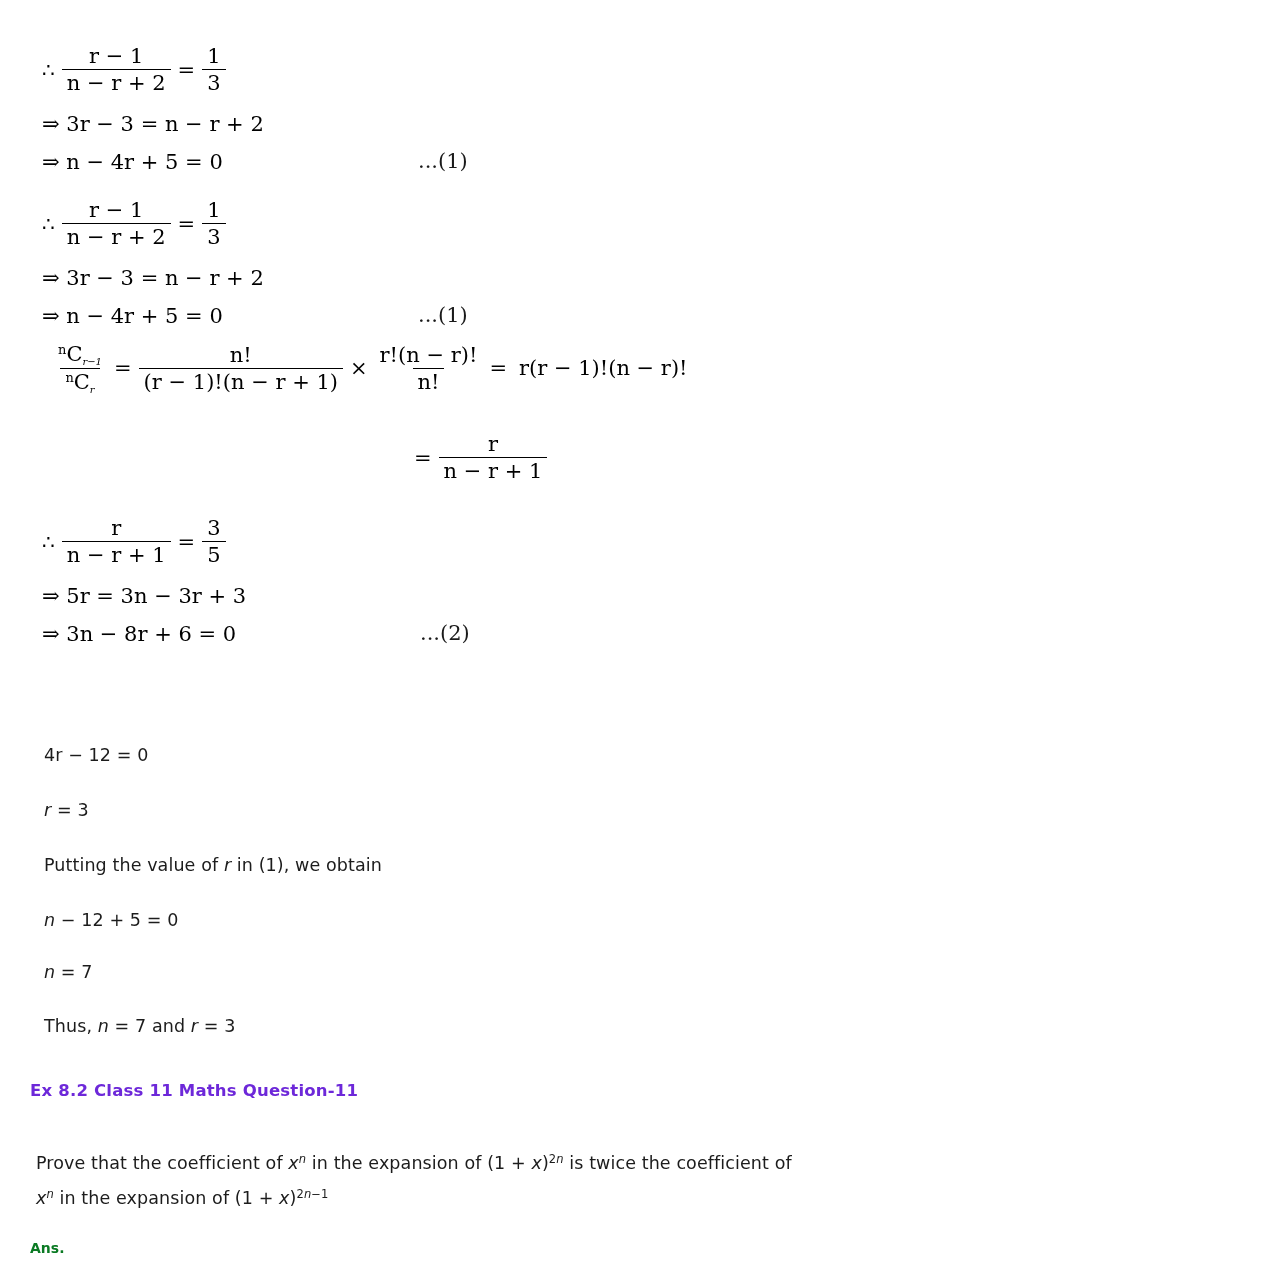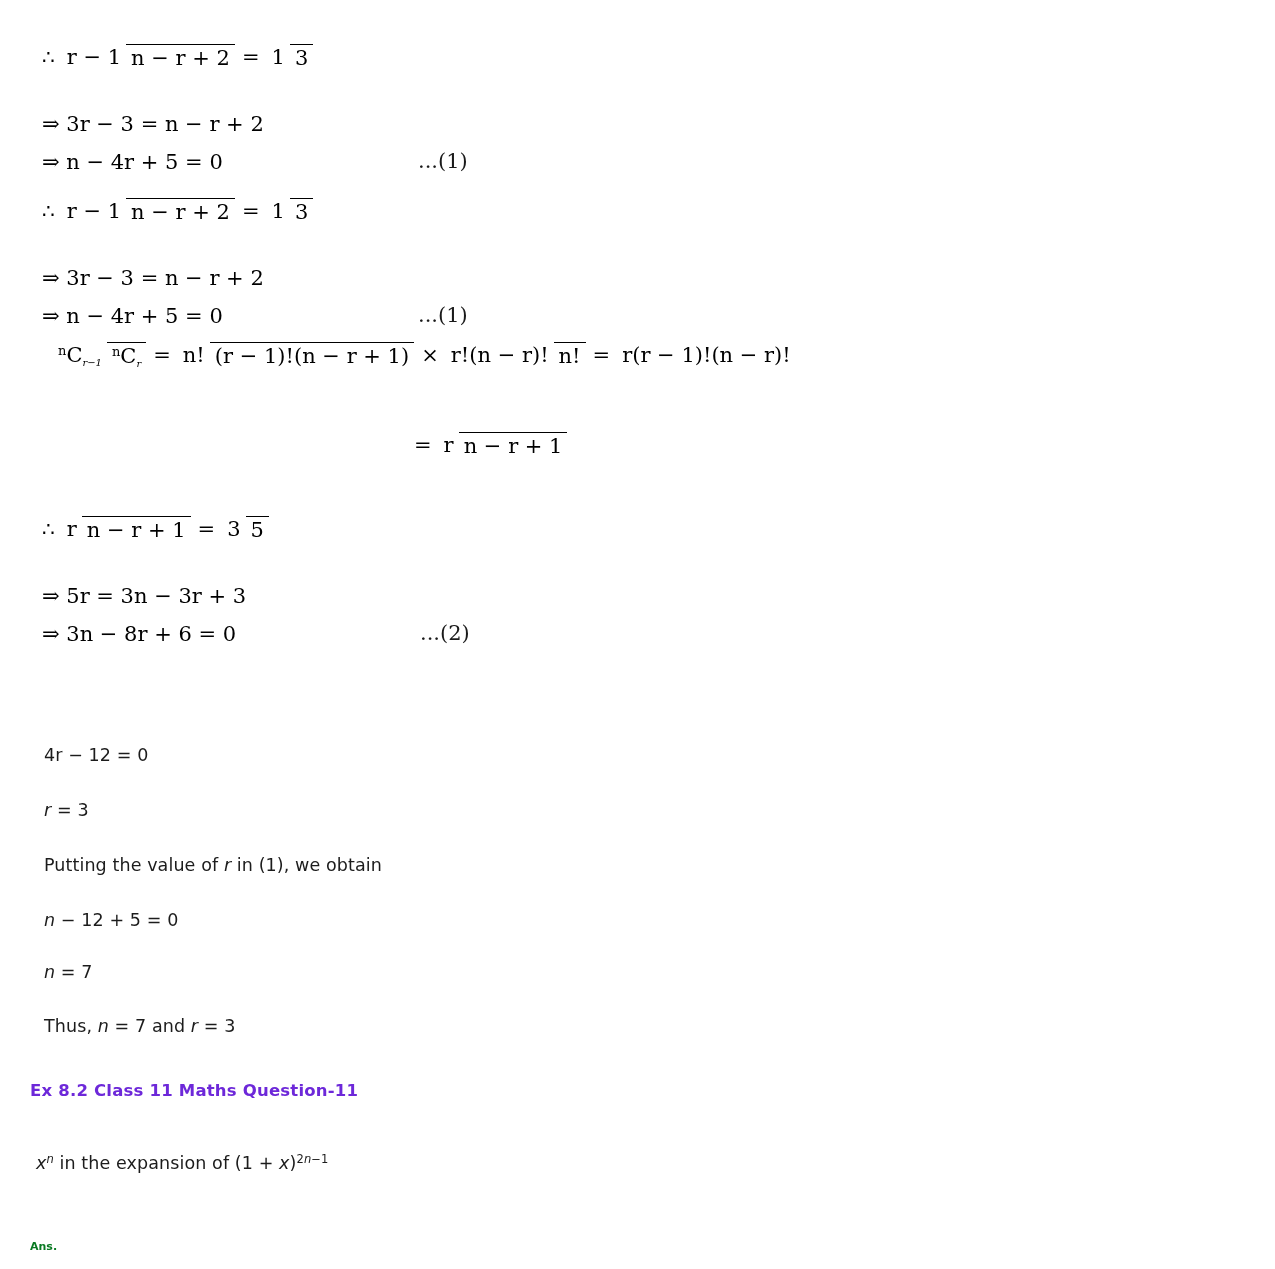--- a/index.html
+++ b/index.html
@@ -18,21 +18,21 @@
   
   .math {
     font-family: "DejaVu Serif", serif;
     font-size: 21px;
     color: #000;
     white-space: nowrap;
   }
   .mathline { display: flex; align-items: center; }
   .frac {
     display: inline-flex;
-    flex-direction: row;
+    flex-direction: column;
     align-items: center;
     vertical-align: middle;
     margin: 0 3px;
   }
   .frac > .num { padding: 0 5px 1px 5px; }
   .frac > .den { padding: 1px 5px 0 5px; border-top: 1.4px solid #000; }
   .op { padding: 0 4px; }
   .sub { font-size: 10px; vertical-align: -0.35em; font-style: italic; }
   .presup { font-size: 13px; vertical-align: 0.55em; }
   .therefore { font-size: 20px; margin-right: 4px; }
@@ -53,21 +53,21 @@
 
   .heading {
     font-family: "DejaVu Sans", sans-serif;
     font-size: 16.5px;
     font-weight: bold;
     color: #6d28d9;
     letter-spacing: 0.2px;
   }
   .ans {
     font-family: "DejaVu Sans", sans-serif;
-    font-size: 11px;
+    font-size: 14px;
     font-weight: bold;
     color: #0a7a23;
   }
 </style>
 </head>
 <body>
 
 <div class="page">
 
   <div class="abs math" style="left:42px; top:44px;">
@@ -174,18 +174,19 @@
   <div class="abs prose" style="left:44px; top:745px;">4r − 12 = 0</div>
   <div class="abs prose" style="left:44px; top:800px;"><i>r</i> = 3</div>
   <div class="abs prose" style="left:44px; top:855px;">Putting the value of <i>r</i> in (1), we obtain</div>
   <div class="abs prose" style="left:44px; top:910px;"><i>n</i> − 12 + 5 = 0</div>
   <div class="abs prose" style="left:44px; top:962px;"><i>n</i> = 7</div>
   <div class="abs prose" style="left:44px; top:1016px;">Thus, <i>n</i> = 7 and <i>r</i> = 3</div>
 
   <div class="abs heading" style="left:30px; top:1081px;">Ex 8.2 Class 11 Maths Question-11</div>
 
   <div class="abs prose" style="left:36px; top:1144px; width:1000px; line-height:31px;">
+    <div>Prove that the coefficient of <i>x</i><i class="supsm">n</i> in the expansion of (1 + <i>x</i>)<span class="supsm">2<i>n</i></span> is twice the coefficient of</div>
     <div><i>x</i><i class="supsm">n</i> in the expansion of (1 + <i>x</i>)<span class="supsm">2<i>n</i>−1</span></div>
   </div>
 
   <div class="abs ans" style="left:30px; top:1240px;">Ans.</div>
 
 </div>
 
 </body></html>

